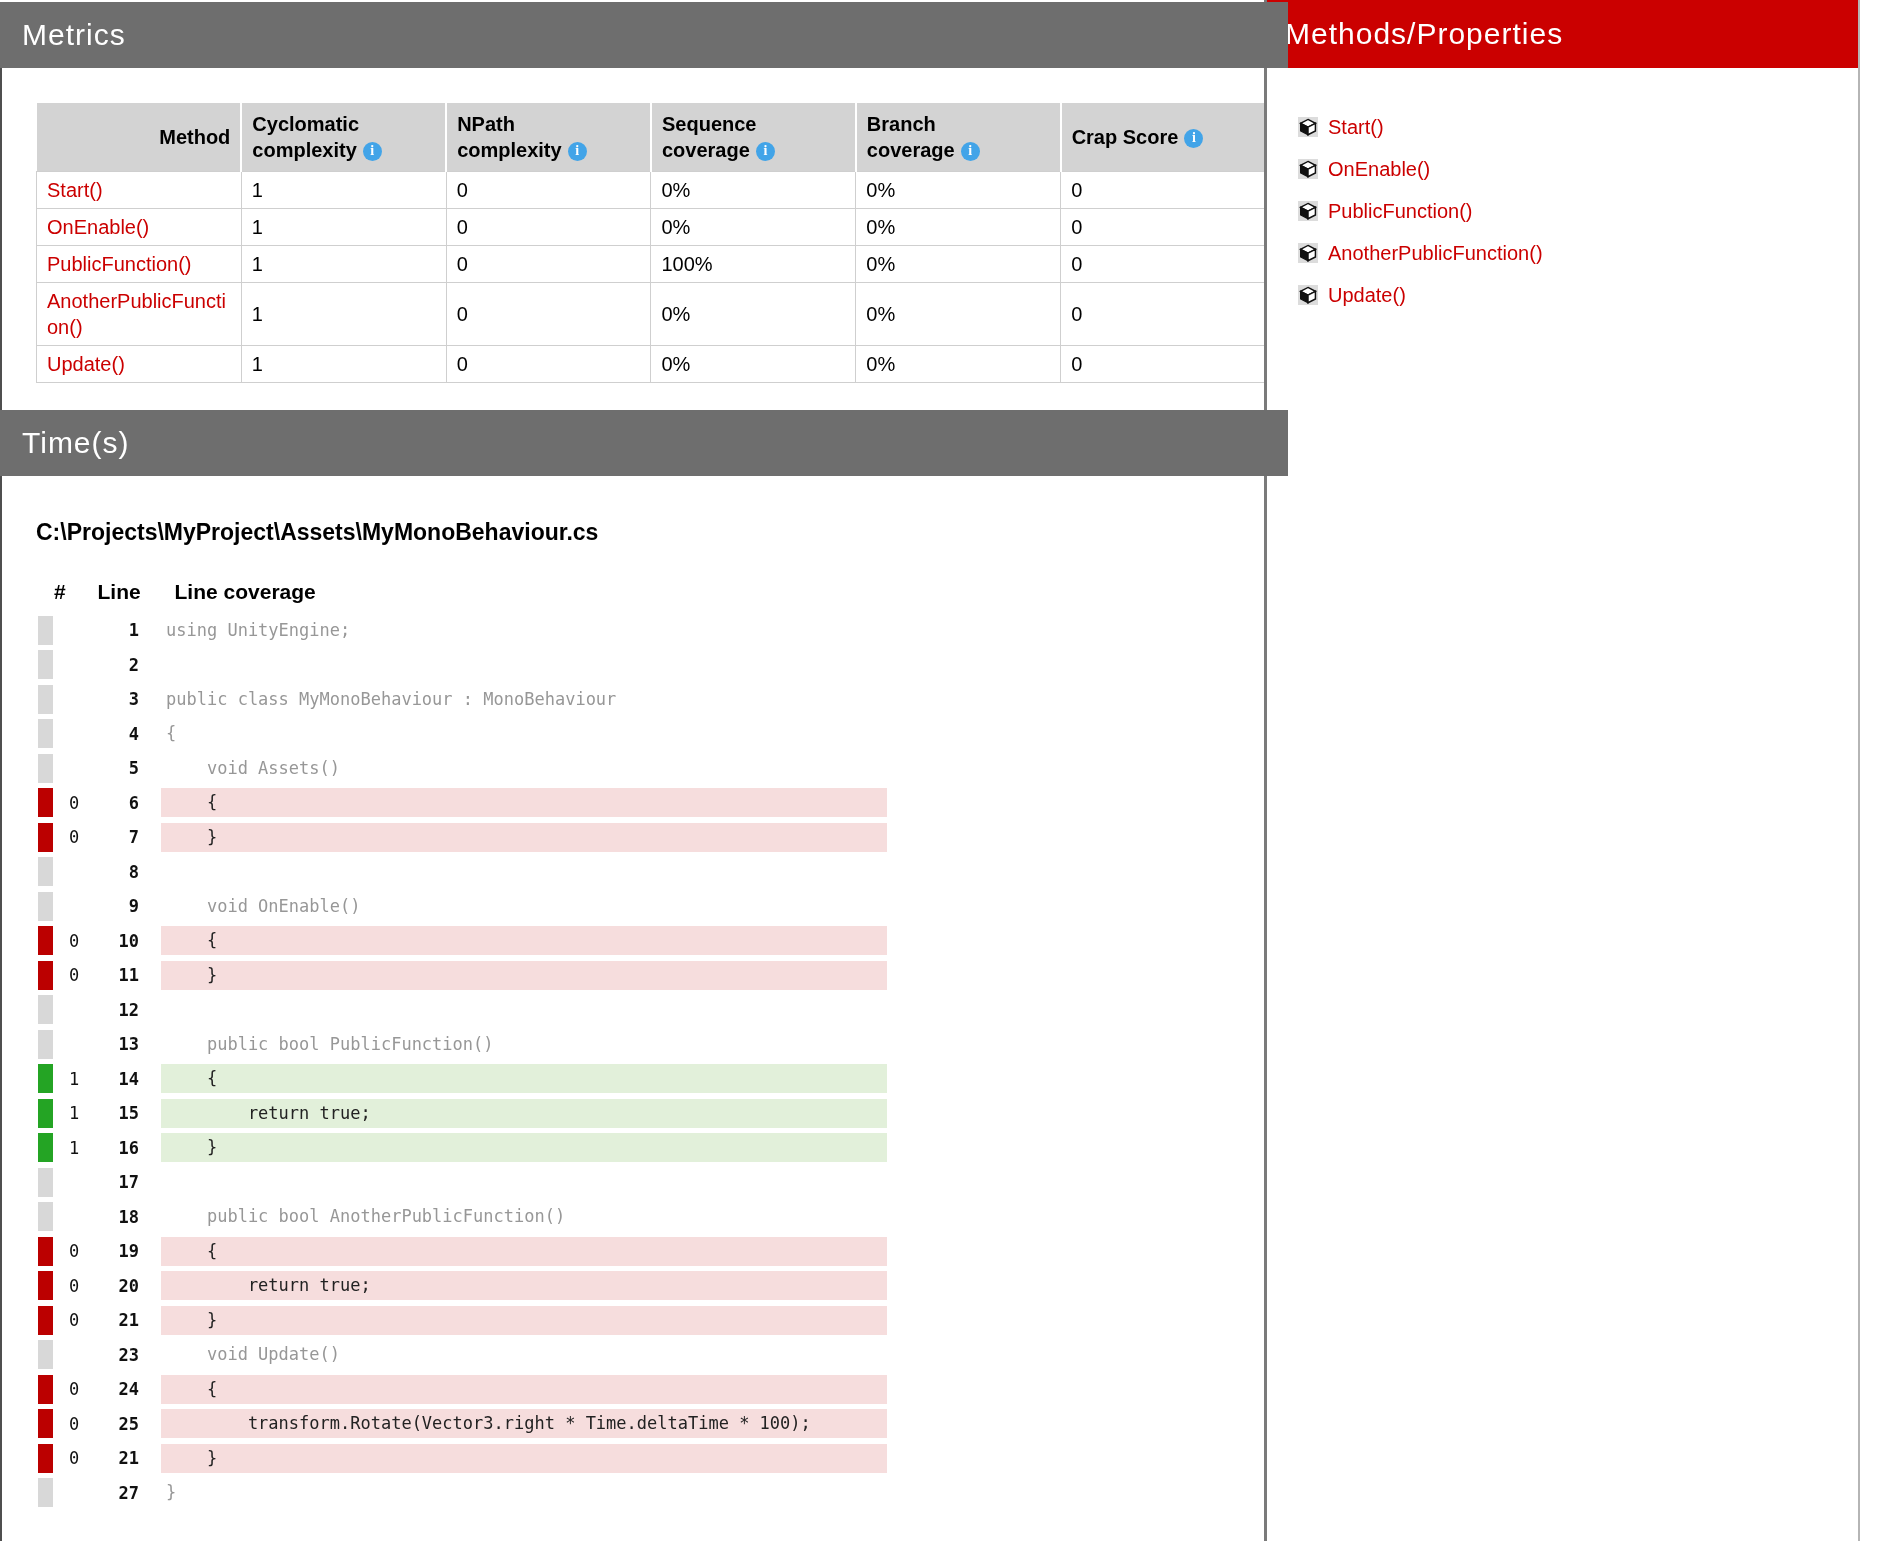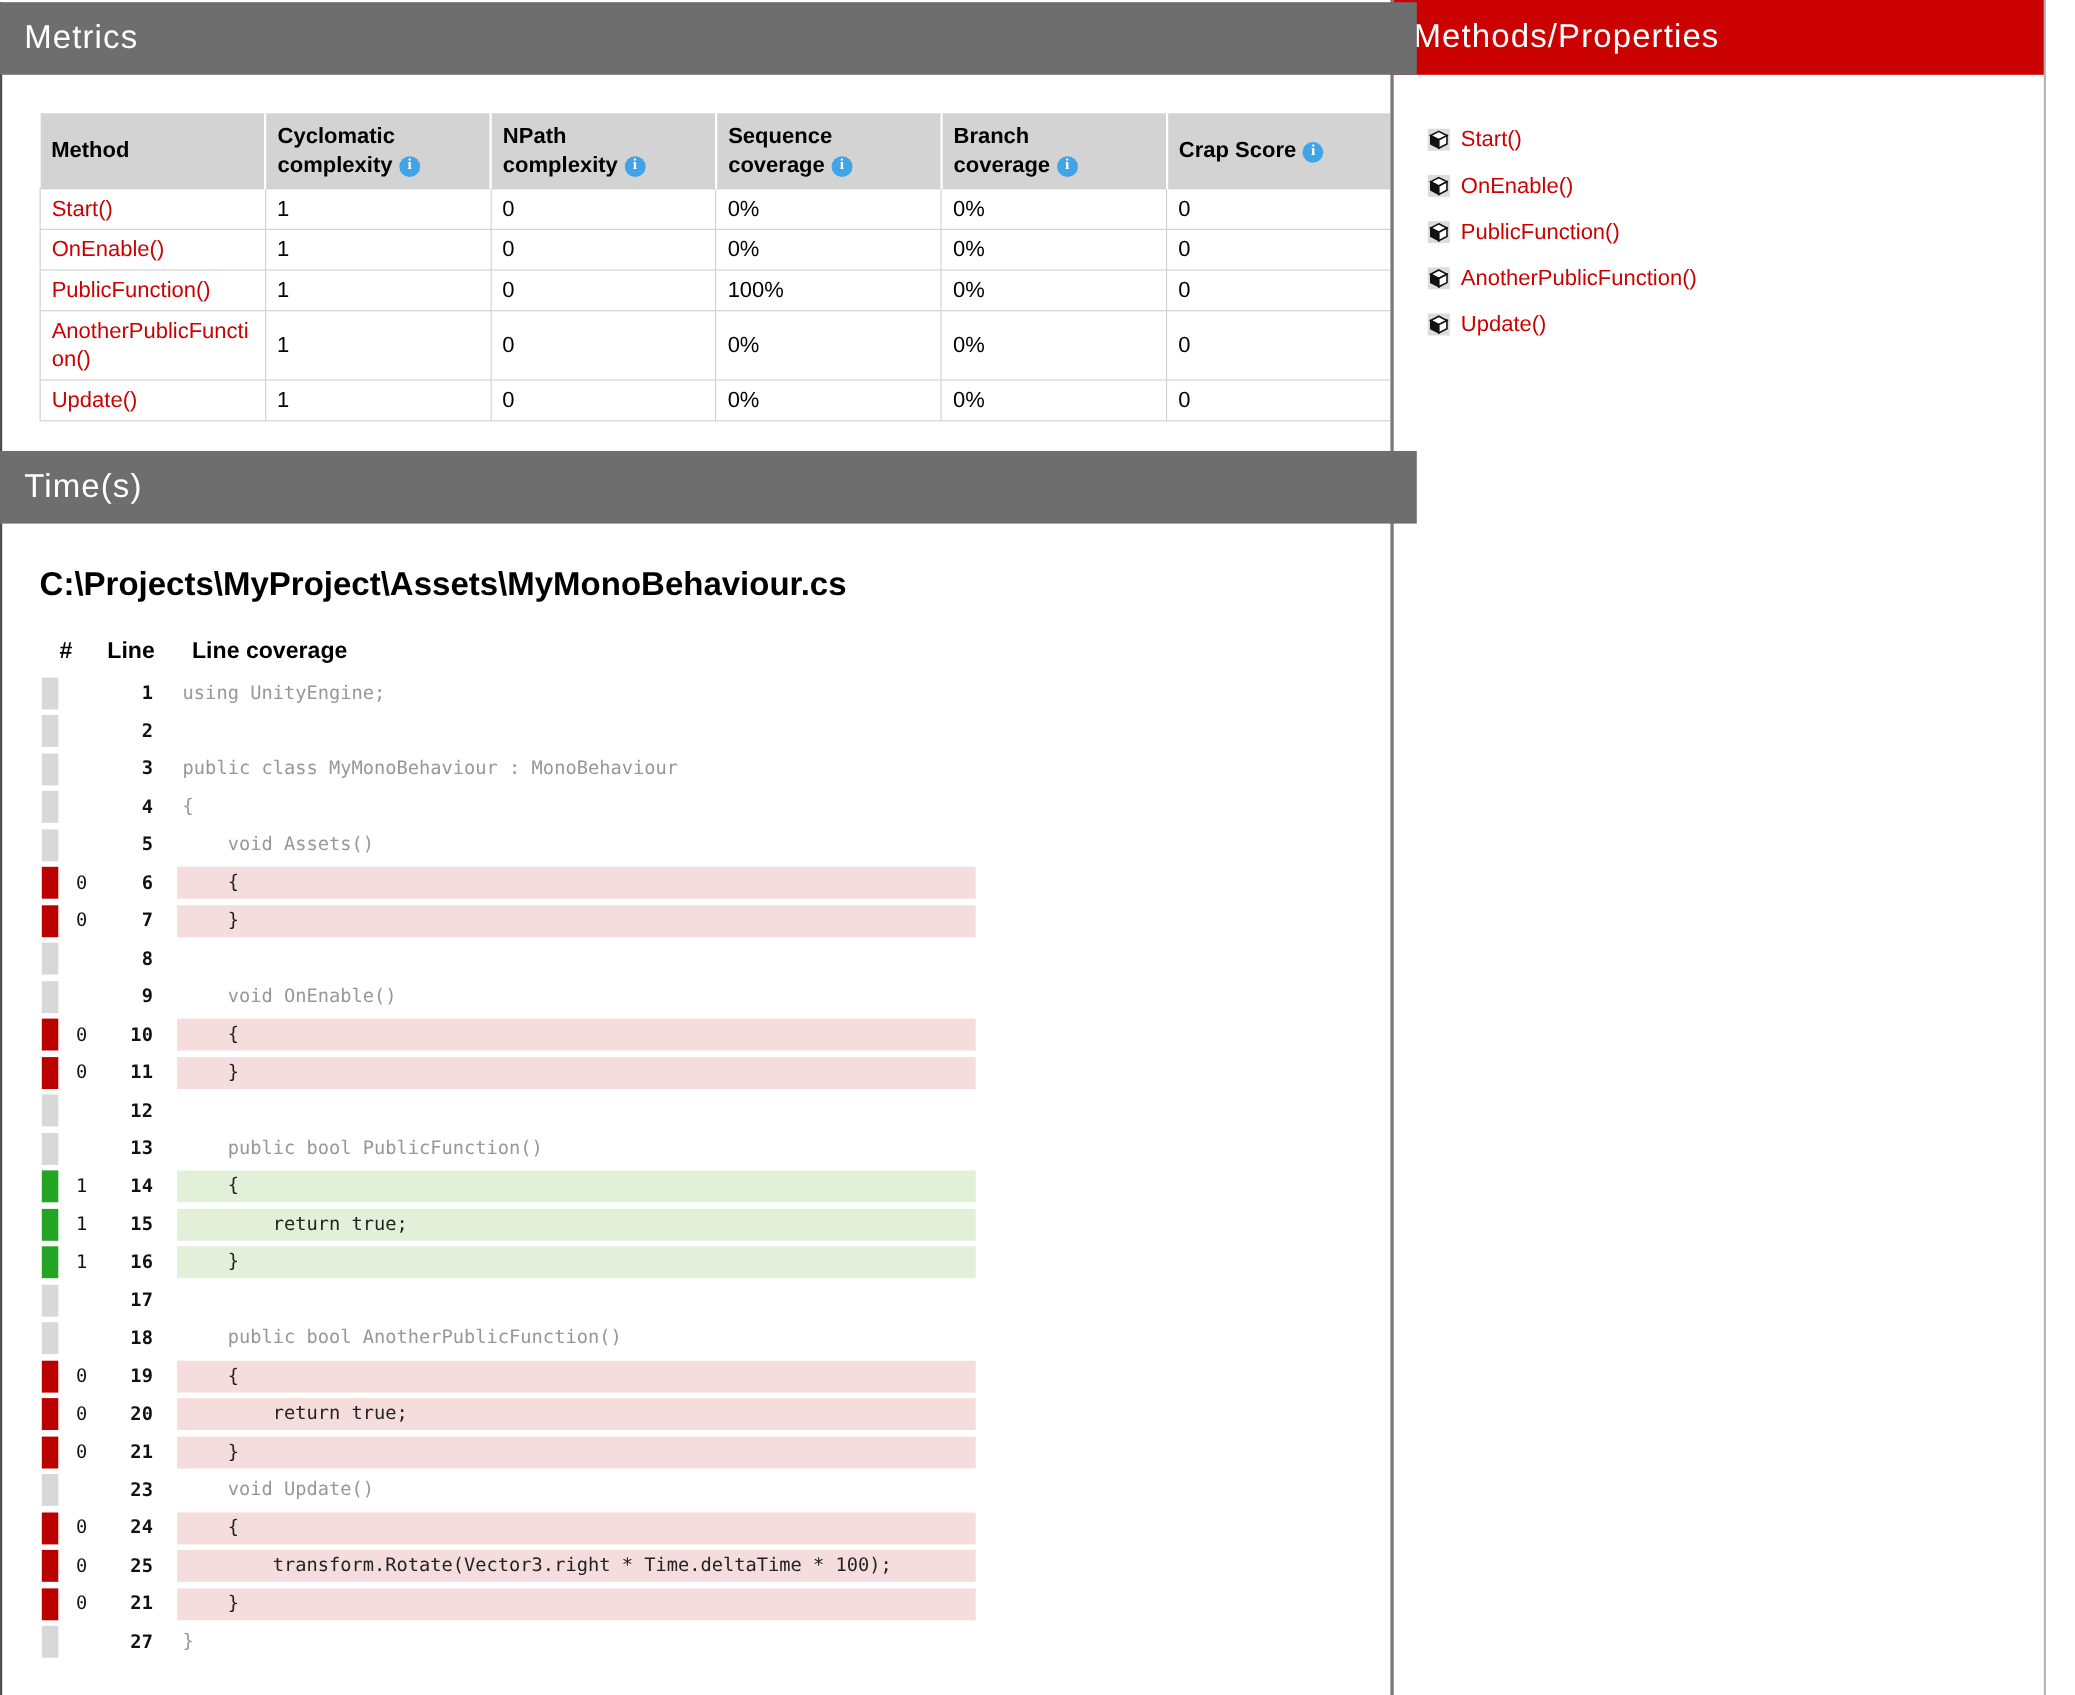--- a/index.html
+++ b/index.html
@@ -15,31 +15,31 @@
        height:66px;line-height:66px;padding-left:22px;letter-spacing:1px;
        font-family:"Liberation Sans",sans-serif;position:relative;z-index:2;}
   #metrics-bar{margin-top:2px;}
   #files-bar{margin-top:27px;}
 
   .metrics-body{padding:35px 0 0 36px;}
   table.metrics{border-collapse:collapse;width:1230px;table-layout:fixed;}
   table.metrics th{background:#d3d3d3;font-size:20px;font-weight:bold;text-align:left;
        padding:8px 10px;vertical-align:middle;height:51px;line-height:1.3;
        border-left:2px solid #fff;}
-  table.metrics th:first-child{border-left:none;}
+  table.metrics th:first-child{border-left:none;text-align:right;}
   table.metrics td{font-size:20px;padding:5px 10px;border:1px solid #cfcfcf;
        vertical-align:middle;line-height:1.3;word-break:break-word;}
   table.metrics td a{color:#cb0000;text-decoration:none;}
   .info-icon{display:inline-flex;width:19px;height:19px;border-radius:50%;
        background:#42a4e8;color:#fff;font-size:14px;font-weight:bold;
        align-items:center;justify-content:center;margin-left:6px;
        font-family:"Liberation Serif",serif;vertical-align:2px;}
 
   .file-body{padding:42px 0 0 36px;}
-  .file-path{font-size:30px;font-weight:bold;line-height:28px;}
+  .file-path{font-size:23px;font-weight:bold;line-height:28px;}
   .code-head{margin-top:34px;font-size:21px;font-weight:bold;height:27px;}
   .ch-hash{margin-left:18px;}
   .ch-line{margin-left:26px;}
   .ch-cov{margin-left:28px;}
 
   .code-lines{margin-top:6px;}
   .crow{display:flex;align-items:center;height:34.5px;}
   .strip{width:15px;height:29px;margin-left:2px;flex:none;}
   .strip-none{background:#d8d8d8;}
   .strip-miss{background:#bb0000;}

